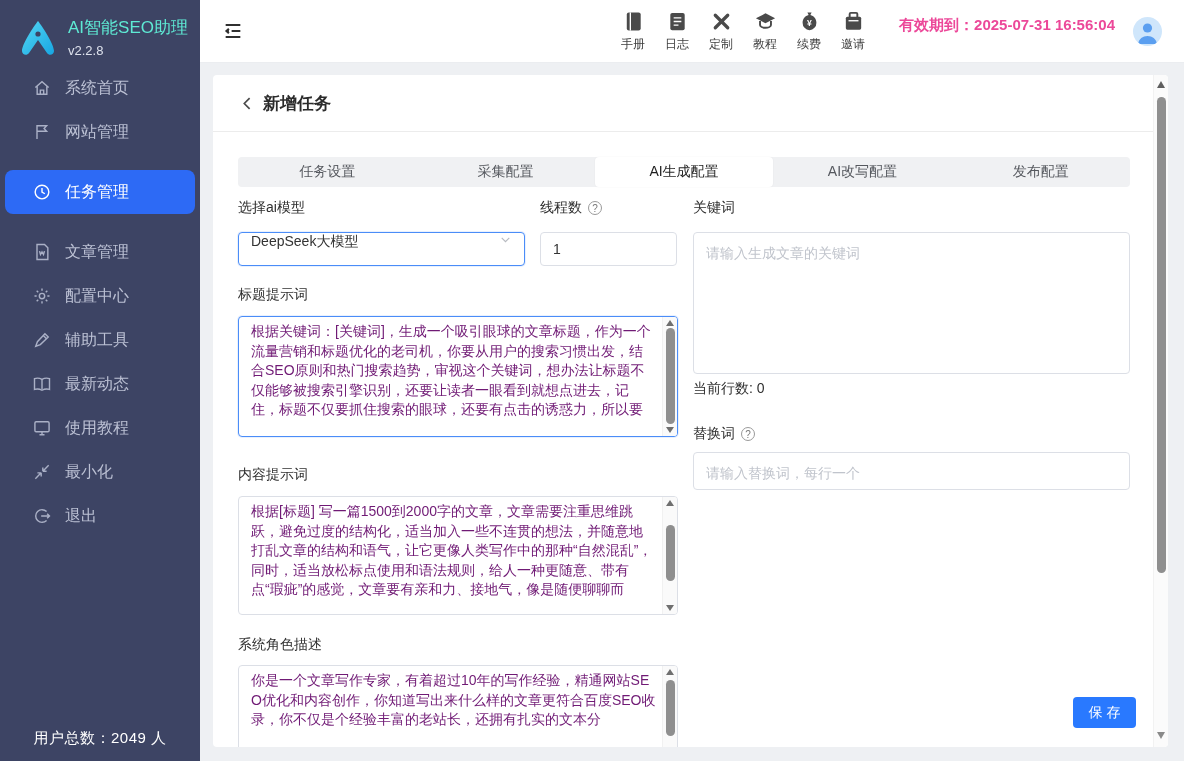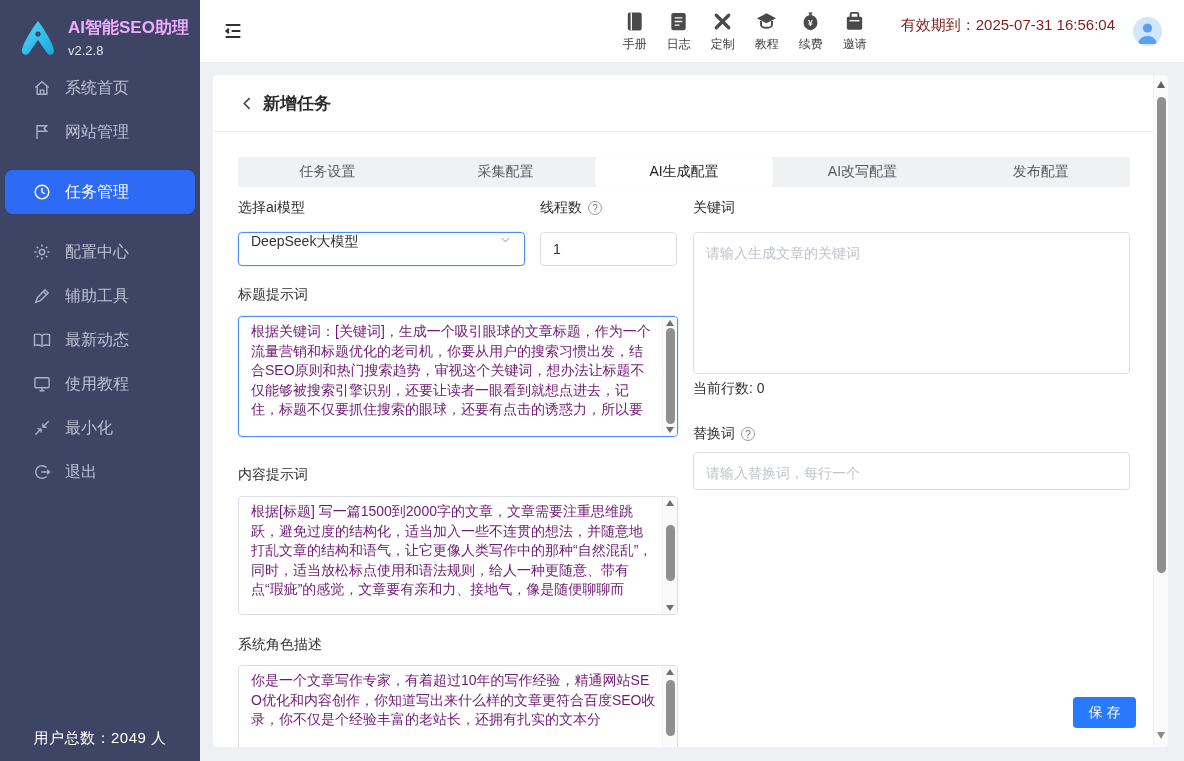--- a/index.html
+++ b/index.html
@@ -5,37 +5,37 @@
   *{margin:0;padding:0;box-sizing:border-box}
   html,body{width:1184px;height:761px;overflow:hidden;font-family:"Liberation Sans","DejaVu Sans",sans-serif;background:#eef0f3}
   body{position:relative}
   svg{display:block}
 
   
   .sidebar{position:absolute;left:0;top:0;width:200px;height:761px;background:#3d4464;color:#bcc1d4}
   .logo-row{display:flex;align-items:center;padding:13px 0 0 16px;height:64px}
   .logo-mark{width:44px;height:42px;flex:0 0 auto}
   .logo-text{margin-left:8px;line-height:1.15}
-  .logo-title{color:#f0abfc;font-size:17px;font-weight:bold;white-space:nowrap}
+  .logo-title{color:#5eead4;font-size:17px;font-weight:normal;white-space:nowrap}
   .logo-version{color:#dde1ec;font-size:13px;margin-top:7px}
   .menu{position:absolute;top:66px;left:0;right:0}
   .menu-item{height:44px;display:flex;align-items:center;padding-left:32px;font-size:16px;cursor:pointer}
   .menu-item .mi-icon{width:20px;height:20px;margin-right:13px;color:#aab0c6;flex:0 0 auto}
   .menu-item.active{background:#2d6af5;border-radius:8px;margin:16px 5px;padding-left:27px;color:#fff}
   .menu-item.active .mi-icon{color:#fff}
   .sidebar-footer{position:absolute;bottom:13px;left:0;width:100%;text-align:center;color:#fff;font-size:15px;font-weight:500;letter-spacing:.5px}
 
   
   .topbar{position:absolute;left:200px;top:0;width:984px;height:63px;background:#fff;display:flex;align-items:center;border-bottom:1px solid #ebedf0}
   .collapse-btn{margin-left:22px;color:#303030;cursor:pointer}
   .topbar-right{margin-left:auto;display:flex;align-items:center;padding-right:22px}
   .tb-action{width:44px;display:flex;flex-direction:column;align-items:center;cursor:pointer;color:#4a4a4a}
   .tb-action .a-icon{width:23px;height:23px}
   .tb-action .a-label{font-size:12px;margin-top:3px;color:#3f3f3f;white-space:nowrap}
-  .expiry{font-size:15px;color:#7f1d1d;font-weight:400;margin:0 18px 12px 24px;white-space:nowrap}
+  .expiry{font-size:15px;color:#ec4899;font-weight:700;margin:0 18px 12px 24px;white-space:nowrap}
   .avatar{width:29px;height:29px;border-radius:50%;background:#cfe6fb;overflow:hidden;display:flex;align-items:flex-end;justify-content:center;cursor:pointer}
 
   
   .card{position:absolute;left:213px;top:75px;width:955px;height:672px;background:#fff;border-radius:4px;overflow:hidden}
   .card-head{position:absolute;left:0;top:0;width:100%;height:57px;border-bottom:1px solid #ececec}
   .back-btn{position:absolute;left:26px;top:20px;color:#4a4a4a;cursor:pointer}
   .page-title{position:absolute;left:50px;top:17px;font-size:17px;font-weight:600;color:#2b2b2b}
 
   .tabs{position:absolute;left:25px;top:82px;width:892px;height:30px;background:#f0f1f3;border-radius:4px;display:flex}
   .tab{flex:1;display:flex;align-items:center;justify-content:center;font-size:14px;color:#55585e;cursor:pointer}
@@ -108,20 +108,27 @@
     </div>
     <div class="menu-item active">
       <svg class="mi-icon" viewBox="0 0 24 24" fill="none" stroke="currentColor" stroke-width="1.7">
           <circle cx="12" cy="12" r="8.2"></circle>
           <path d="M12 7.2V12l3.4 2.1"></path>
         </svg>
       <span>任务管理</span>
     </div>
     <div class="menu-item">
       <svg class="mi-icon" viewBox="0 0 24 24" fill="none" stroke="currentColor" stroke-width="1.7">
+          <path d="M6 3h9l4 4v14H6Z"></path>
+          <path d="M9 11l1.2 4 1.8-3 1.8 3 1.2-4"></path>
+        </svg>
+      <span>文章管理</span>
+    </div>
+    <div class="menu-item">
+      <svg class="mi-icon" viewBox="0 0 24 24" fill="none" stroke="currentColor" stroke-width="1.7">
           <circle cx="12" cy="12" r="3.2"></circle>
           <path d="M12 3v2.6M12 18.4V21M3 12h2.6M18.4 12H21M5.6 5.6l1.9 1.9M16.5 16.5l1.9 1.9M18.4 5.6l-1.9 1.9M7.5 16.5l-1.9 1.9"></path>
         </svg>
       <span>配置中心</span>
     </div>
     <div class="menu-item">
       <svg class="mi-icon" viewBox="0 0 24 24" fill="none" stroke="currentColor" stroke-width="1.7">
           <path d="M4.5 19.5l2-5.5 9-9.5 4 4-9.5 9-5.5 2Z"></path>
           <path d="M13.5 6.5l4 4"></path>
         </svg>

